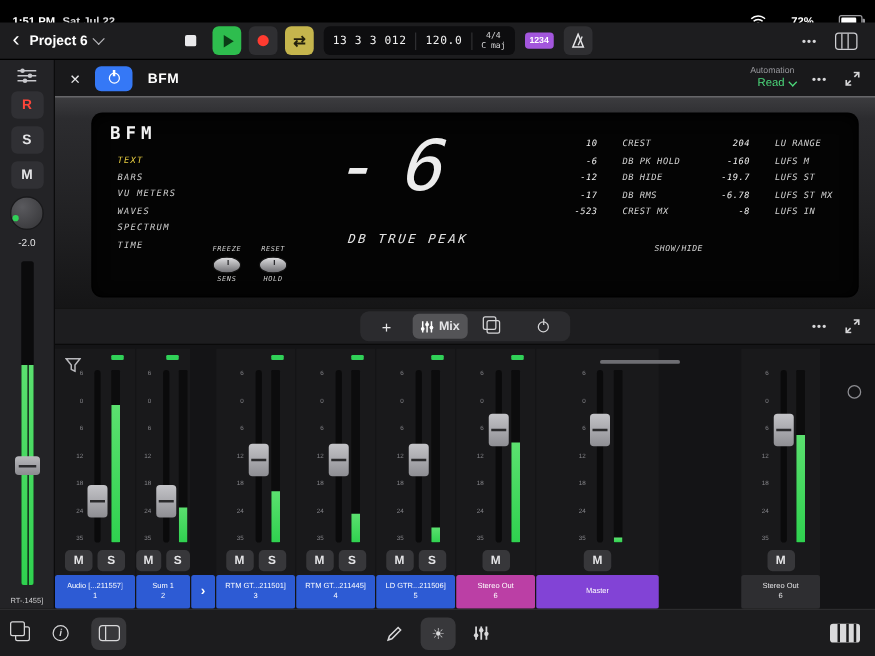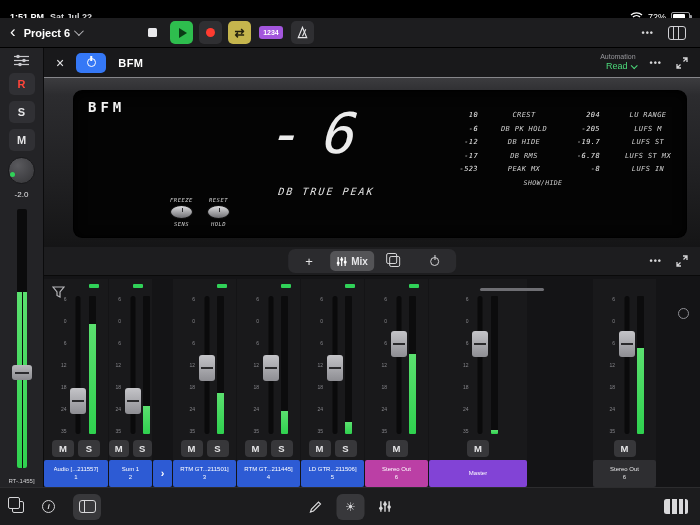--- a/index.html
+++ b/index.html
@@ -2,21 +2,21 @@
 <html><head>
 <meta charset="utf-8">
 <style>
   html,body{margin:0;padding:0;background:#000;}
   body{width:700px;height:525px;position:relative;overflow:hidden;
        font-family:"Liberation Sans",sans-serif;color:#ececec;-webkit-font-smoothing:antialiased;}
   
   .statusbar{position:absolute;left:0;top:0;right:0;height:34px;display:flex;align-items:center;
              justify-content:space-between;padding:0 10px;font-size:9px;font-weight:600;color:#fff;}
   .sb-left{display:flex;gap:6px;align-items:center;}
-  .sb-right{display:flex;gap:5px;align-items:flex-end;font-weight:400;}
+  .sb-right{display:flex;gap:20px;align-items:flex-end;font-weight:700;}
   .bat{width:17px;height:8px;border:1px solid #9a9a9e;border-radius:2px;position:relative;}
   .bat .fill{position:absolute;left:1px;top:1px;bottom:1px;width:72%;background:#fff;border-radius:1px;}
   .bat .tip{position:absolute;right:-3px;top:2px;width:2px;height:4px;background:#9a9a9e;border-radius:0 1px 1px 0;}
   
   .toolbar{position:absolute;left:0;top:18px;right:0;height:30px;background:#1d1d1f;display:flex;
            align-items:center;padding:0 10px;gap:8px;border-bottom:1px solid #000;box-sizing:border-box;}
   .backchev{font-size:17px;color:#fff;line-height:1;margin-top:-2px;}
   .projname{font-size:11px;font-weight:700;color:#fff;display:flex;align-items:center;gap:4px;}
   .chev-dn{width:6px;height:6px;border-right:1.5px solid #b8b8bc;border-bottom:1.5px solid #b8b8bc;
            transform:rotate(45deg) translateY(-2px);}
@@ -92,22 +92,22 @@
            letter-spacing:2px;color:#e4e4e4;transform:skewX(-6deg);}
   .knobgrp{position:absolute;left:96px;bottom:10px;display:flex;gap:14px;}
   .kblock{display:flex;flex-direction:column;align-items:center;gap:2px;}
   .kblock .kl{font-size:5.5px;letter-spacing:.5px;color:#cfcfcf;}
   .kshape{width:21px;height:12px;border-radius:50%;background:linear-gradient(180deg,#dedee0,#6f6f73);
           border:1px solid #111;position:relative;}
   .kshape:before{content:"";position:absolute;left:50%;top:2px;width:1.5px;height:4px;background:#2b2b2e;}
   .pstats{position:absolute;left:368px;right:6px;top:20px;display:grid;
           grid-template-columns:36px 64px 42px 68px;column-gap:8px;row-gap:5.5px;font-size:7px;letter-spacing:.4px;}
   .pstats .val{text-align:right;color:#ececec;}
-  .pstats .lab{text-align:center;color:#d2d2d2;padding-left:12px;}
-  .showhide{grid-column:2/4;text-align:center;font-size:6.5px;color:#cfcfcf;margin-top:0;}
+  .pstats .lab{text-align:left;color:#d2d2d2;padding-left:12px;}
+  .showhide{grid-column:2/4;text-align:center;font-size:6.5px;color:#cfcfcf;margin-top:16px;}
   
   .mixbar{position:absolute;left:44px;top:247px;right:0;height:29px;background:#1d1d1f;border-bottom:1px solid #0a0a0a;
           box-sizing:border-box;display:flex;align-items:center;}
   .mb-center{position:absolute;left:50%;transform:translateX(-50%);display:flex;align-items:center;gap:6px;}
   .mb-group{background:#2b2b2e;border-radius:7px;display:flex;align-items:center;padding:2px;gap:2px;}
   .mb-item{height:20px;min-width:26px;border-radius:5px;display:flex;align-items:center;justify-content:center;
            color:#e5e5e7;font-size:13px;padding:0 6px;}
   .mb-item.sel{background:#545457;font-size:10px;font-weight:700;gap:4px;}
   .copy-ico{width:9px;height:9px;border:1.2px solid #d5d5d7;border-radius:2px;position:relative;}
   .copy-ico:before{content:"";position:absolute;left:-4px;top:-4px;width:9px;height:9px;border:1.2px solid #d5d5d7;border-radius:2px;}
@@ -204,20 +204,30 @@
     <div class="tbtn play">
         <div class="play-tri"></div>
       </div>
     <div class="tbtn rec">
         <div class="rec-dot"></div>
       </div>
     <div class="tbtn cycle">
         <span>⇄</span>
       </div>
   </div>
+  <div class="lcd">
+    <span class="pos">13 3 3 012</span>
+    <div class="sep"></div>
+    <span class="tempo">120.0</span>
+    <div class="sep"></div>
+    <div class="stack">
+      <span>4/4</span>
+      <span>C maj</span>
+    </div>
+  </div>
   <div class="badge-count">1234</div>
   <div class="tbtn tbtn-dark">
     <svg width="13" height="13" viewBox="0 0 14 14">
       <path d="M7 1.5 L11.5 12.5 H2.5 Z" fill="none" stroke="#e5e5e7" stroke-width="1.3"></path>
       <line x1="7" y1="11" x2="10.5" y2="3.5" stroke="#e5e5e7" stroke-width="1.2"></line>
     </svg>
   </div>
   <div class="tb-right">
     <span class="dots">•••</span>
     <div class="panelsicon"></div>
@@ -268,20 +278,28 @@
     <span class="dots">•••</span>
     <svg width="12" height="12" viewBox="0 0 12 12">
       <path d="M7 1 h4 v4 M11 1 L7.5 4.5 M5 11 H1 V7 M1 11 L4.5 7.5" fill="none" stroke="#d5d5d7" stroke-width="1.3"></path>
     </svg>
   </div>
 </div>
 
 <div class="ppanel">
   <div class="pscreen">
     <div class="plogo">BFM</div>
+    <div class="pmenu">
+        <span class="mi active">TEXT</span>
+        <span class="mi">BARS</span>
+        <span class="mi">VU METERS</span>
+        <span class="mi">WAVES</span>
+        <span class="mi">SPECTRUM</span>
+        <span class="mi">TIME</span>
+      </div>
     <div class="bigval">-6</div>
     <div class="bigunit">DB TRUE PEAK</div>
     <div class="knobgrp">
       <div class="kblock">
         <span class="kl">FREEZE</span>
         <div class="kshape"></div>
         <span class="kl">SENS</span>
       </div>
       <div class="kblock">
         <span class="kl">RESET</span>
@@ -289,32 +307,32 @@
         <span class="kl">HOLD</span>
       </div>
     </div>
     <div class="pstats">
         <span class="val">10</span>
         <span class="lab">CREST</span>
         <span class="val">204</span>
         <span class="lab">LU RANGE</span>
         <span class="val">-6</span>
         <span class="lab">DB PK HOLD</span>
-        <span class="val">-205</span>
+        <span class="val">-160</span>
         <span class="lab">LUFS M</span>
         <span class="val">-12</span>
         <span class="lab">DB HIDE</span>
         <span class="val">-19.7</span>
         <span class="lab">LUFS ST</span>
         <span class="val">-17</span>
         <span class="lab">DB RMS</span>
         <span class="val">-6.78</span>
         <span class="lab">LUFS ST MX</span>
         <span class="val">-523</span>
-        <span class="lab">PEAK MX</span>
+        <span class="lab">CREST MX</span>
         <span class="val">-8</span>
         <span class="lab">LUFS IN</span>
         <span class="showhide">SHOW/HIDE</span>
       </div>
   </div>
 </div>
 
 <div class="mixbar">
   <div class="mb-center">
     <div class="mb-group">

